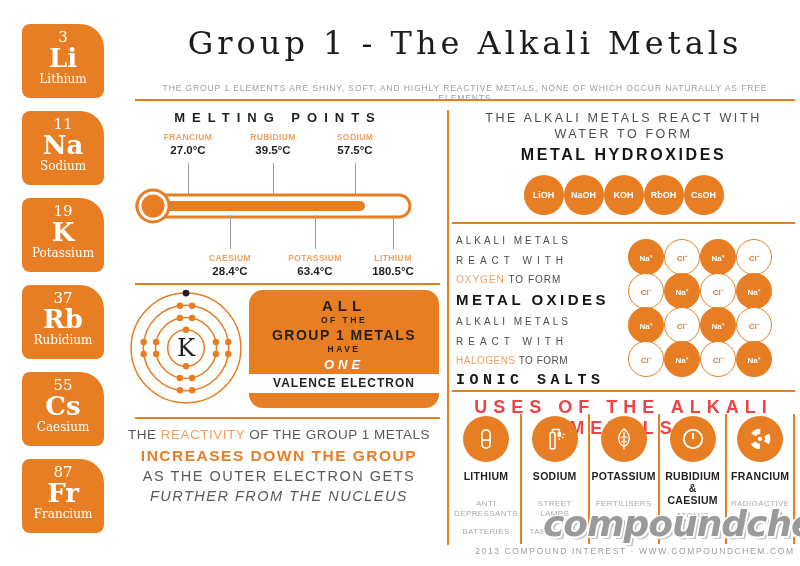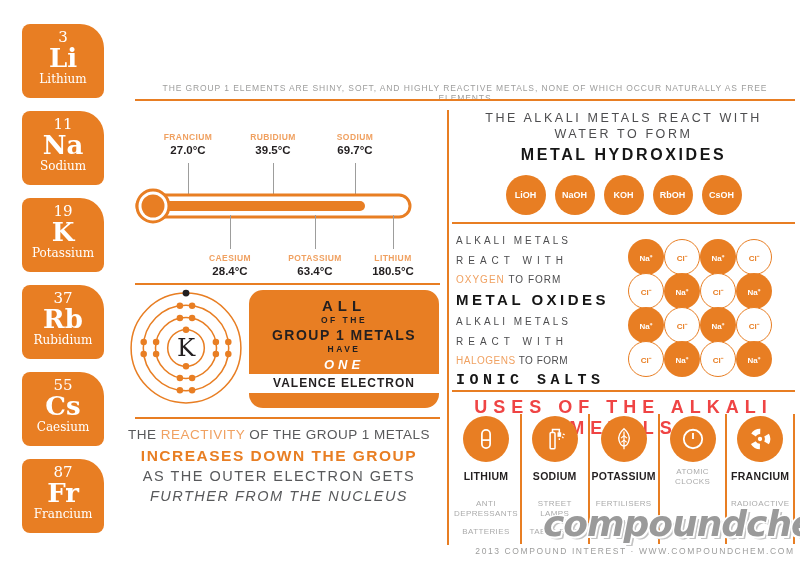--- a/index.html
+++ b/index.html
@@ -45,21 +45,21 @@
   .r1 { font-size:13.5px; letter-spacing:0.5px; line-height:20px; }
   .r1 .hl { color:#F0A161; }
   .r2 { font-size:15.5px; font-weight:bold; color:#E87E23; letter-spacing:1.5px; line-height:21px; }
   .r3 { font-size:14.5px; letter-spacing:1.5px; line-height:20px; }
   .r4 { font-size:14.5px; font-style:italic; letter-spacing:1.5px; line-height:20px; }
 
   
   .hydrox { position:absolute; left:452px; top:110px; width:343px; text-align:center; }
   .h1 { font-size:12.5px; letter-spacing:2.6px; color:#4D4D4F; line-height:16px; }
   .h3 { font-size:16px; font-weight:bold; letter-spacing:2.6px; color:#161616; line-height:21px; margin-top:2px; }
-  .h-circles { display:flex; justify-content:center; gap:9px; margin-top:10px; }
+  .h-circles { display:flex; justify-content:center; margin-top:10px; }
   .h-circle { width:40px; height:40px; border-radius:50%; background:#E87E23; color:#fff;
               font-size:9px; font-weight:bold; display:flex; align-items:center; justify-content:center; }
 
   
   .react-blk { position:absolute; left:456px; width:175px; color:#4D4D4F; }
   .rb-l { font-size:10px; line-height:19.5px; white-space:nowrap; }
   .rb-l .hl { color:#F0A161; }
   .rb-bold { font-size:15px; font-weight:bold; color:#161616; line-height:19.5px; white-space:nowrap; }
 
   .lattice { position:absolute; left:628px; top:239px; }
@@ -119,35 +119,37 @@
     <div class="t-num">55</div>
     <div class="t-sym">Cs</div>
     <div class="t-name">Caesium</div>
   </div>
   <div class="tile" style="top:459px">
     <div class="t-num">87</div>
     <div class="t-sym">Fr</div>
     <div class="t-name">Francium</div>
   </div>
 
+  <div class="title">Group 1 - The Alkali Metals</div>
   <div class="subtitle">THE GROUP 1 ELEMENTS ARE SHINY, SOFT, AND HIGHLY REACTIVE METALS, NONE OF WHICH OCCUR NATURALLY AS FREE ELEMENTS</div>
   <div class="hr" style="left:135px; top:99px; width:660px;"></div>
 
+  <div class="mp-heading">MELTING POINTS</div>
 
   <div class="mp-l" style="left:140px; top:131px;">
     <div class="nm">FRANCIUM</div>
     <div class="tp">27.0°C</div>
   </div>
   <div class="mp-l" style="left:225px; top:131px;">
     <div class="nm">RUBIDIUM</div>
     <div class="tp">39.5°C</div>
   </div>
   <div class="mp-l" style="left:307px; top:131px;">
     <div class="nm">SODIUM</div>
-    <div class="tp">69.7°C</div>
+    <div class="tp">57.5°C</div>
   </div>
 
   <div class="tick" style="left:188px; top:163px; height:33px;"></div>
   <div class="tick" style="left:273px; top:163px; height:33px;"></div>
   <div class="tick" style="left:355px; top:163px; height:33px;"></div>
 
   <svg style="position:absolute; left:133px; top:186px;" width="280" height="40" viewBox="0 0 280 40">
     <rect x="4" y="9" width="273" height="22" rx="11" fill="#fff" stroke="#E87E23" stroke-width="3"></rect>
     <rect x="20" y="15" width="212" height="10" rx="5" fill="#E87E23"></rect>
     <circle cx="20" cy="20" r="16" fill="#fff" stroke="#E87E23" stroke-width="3"></circle>
@@ -334,20 +336,21 @@
       <div class="use-item">SOAPS</div>
     </div>
 
     <div class="use-col">
       <div class="use-icon">
         <svg width="26" height="26" viewBox="0 0 24 24">
           <circle cx="12" cy="12" r="8.5" fill="none" stroke="#fff" stroke-width="1.7"></circle>
           <line x1="12" y1="12" x2="12" y2="6.5" stroke="#fff" stroke-width="1.7"></line>
         </svg>
       </div>
+      <div class="use-name">RUBIDIUM &amp; CAESIUM</div>
       <div class="use-item">ATOMIC CLOCKS</div>
     </div>
 
     <div class="use-col">
       <div class="use-icon">
         <svg width="26" height="26" viewBox="0 0 24 24">
           <circle cx="12" cy="12" r="2" fill="#fff"></circle>
           <circle cx="12" cy="12" r="7" fill="none" stroke="#fff" stroke-width="5" stroke-dasharray="7.33 7.33" transform="rotate(-30 12 12)"></circle>
         </svg>
       </div>

